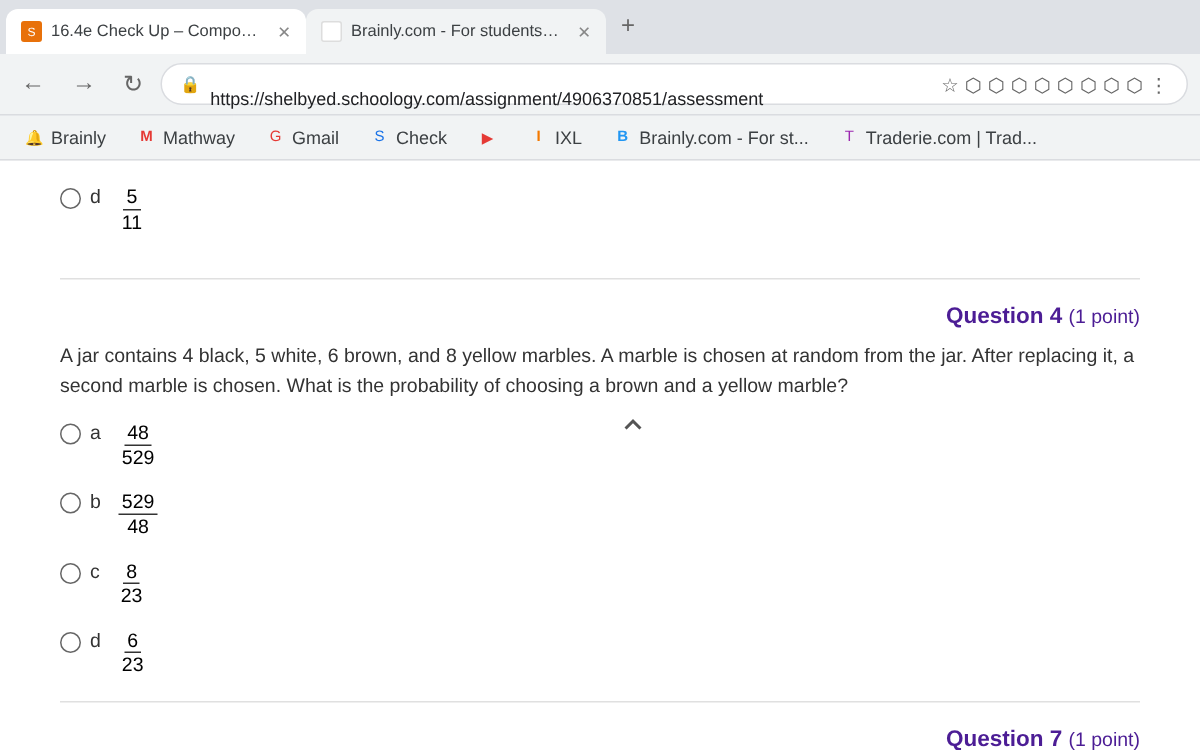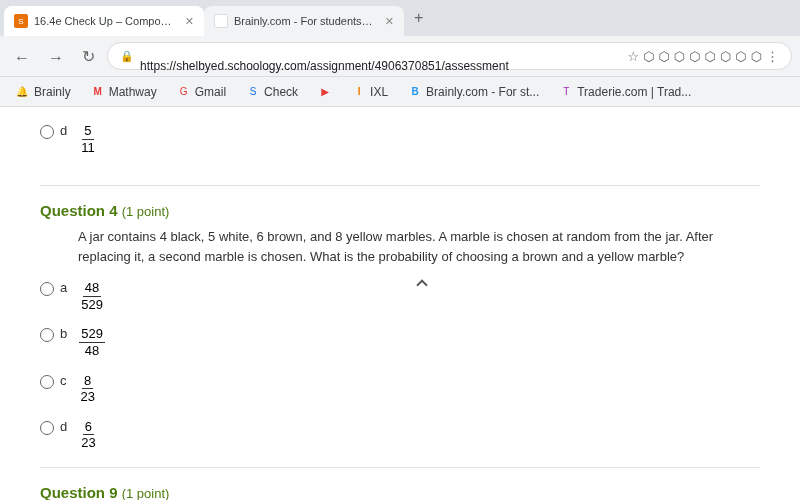--- a/index.html
+++ b/index.html
@@ -22,22 +22,22 @@
     .address-text { font-size: 12px; color: #202124; flex: 1; margin-top: 20px; }
     .address-right-icons { display: flex; gap: 4px; color: #666; font-size: 13px; }
     .bookmarks-bar { display: flex; align-items: center; height: 30px; padding: 0 8px; gap: 4px; border-top: 1px solid #dadce0; overflow: hidden; }
     .bookmark-item { display: flex; align-items: center; gap: 4px; padding: 2px 8px; border-radius: 4px; cursor: pointer; white-space: nowrap; font-size: 12px; color: #3c4043; }
     .bookmark-favicon { width: 14px; height: 14px; font-size: 10px; display: flex; align-items: center; justify-content: center; }
 
     
     .page-content { padding: 16px 40px; background: #fff; height: calc(500px - 106px); overflow-y: auto; }
 
     
-    .question-header { font-size: 15px; font-weight: bold; color: #4d7c0f; margin-bottom: 8px; }
-    .question-text { font-size: 13px; color: #333; margin-bottom: 14px; line-height: 1.5; margin-left: 38px; }
+    .question-header { font-size: 15px; font-weight: bold; color: #4c1d95; margin-bottom: 8px; text-align: right; }
+    .question-text { font-size: 13px; color: #333; margin-bottom: 14px; line-height: 1.5; }
     .answer-option { display: flex; align-items: flex-start; margin-bottom: 14px; gap: 6px; }
     .radio-btn { width: 14px; height: 14px; border-radius: 50%; border: 1.5px solid #666; background: #fff; flex-shrink: 0; margin-top: 2px; cursor: pointer; }
     .option-label { font-size: 13px; color: #333; margin-right: 6px; }
     .fraction { display: inline-flex; flex-direction: column; align-items: center; font-size: 13px; line-height: 1.2; }
     .fraction-num { border-bottom: 1px solid #333; padding: 0 2px; text-align: center; }
     .fraction-den { padding: 0 2px; text-align: right; }
     .divider { height: 1px; background: #e0e0e0; margin: 16px 0; }
 
     
     .cursor { position: absolute; width: 8px; height: 8px; background: transparent; border-left: 2px solid #555; border-top: 2px solid #555; transform: rotate(45deg); pointer-events: none; top: 281px; left: 418px; }
@@ -180,21 +180,21 @@
         <div class="fraction-num">6</div>
         <div class="fraction-den">23</div>
       </div>
     </div>
   </div>
 
   <div class="divider"></div>
 
   <div>
     <div class="question-header">
-      <span>Question 9</span>
+      <span>Question 7</span>
       <span style="font-weight:normal; font-size:13px;">(1 point)</span>
     </div>
 
   </div>
 
 </div>
 
 <div class="cursor"></div>
 
 </body></html>

